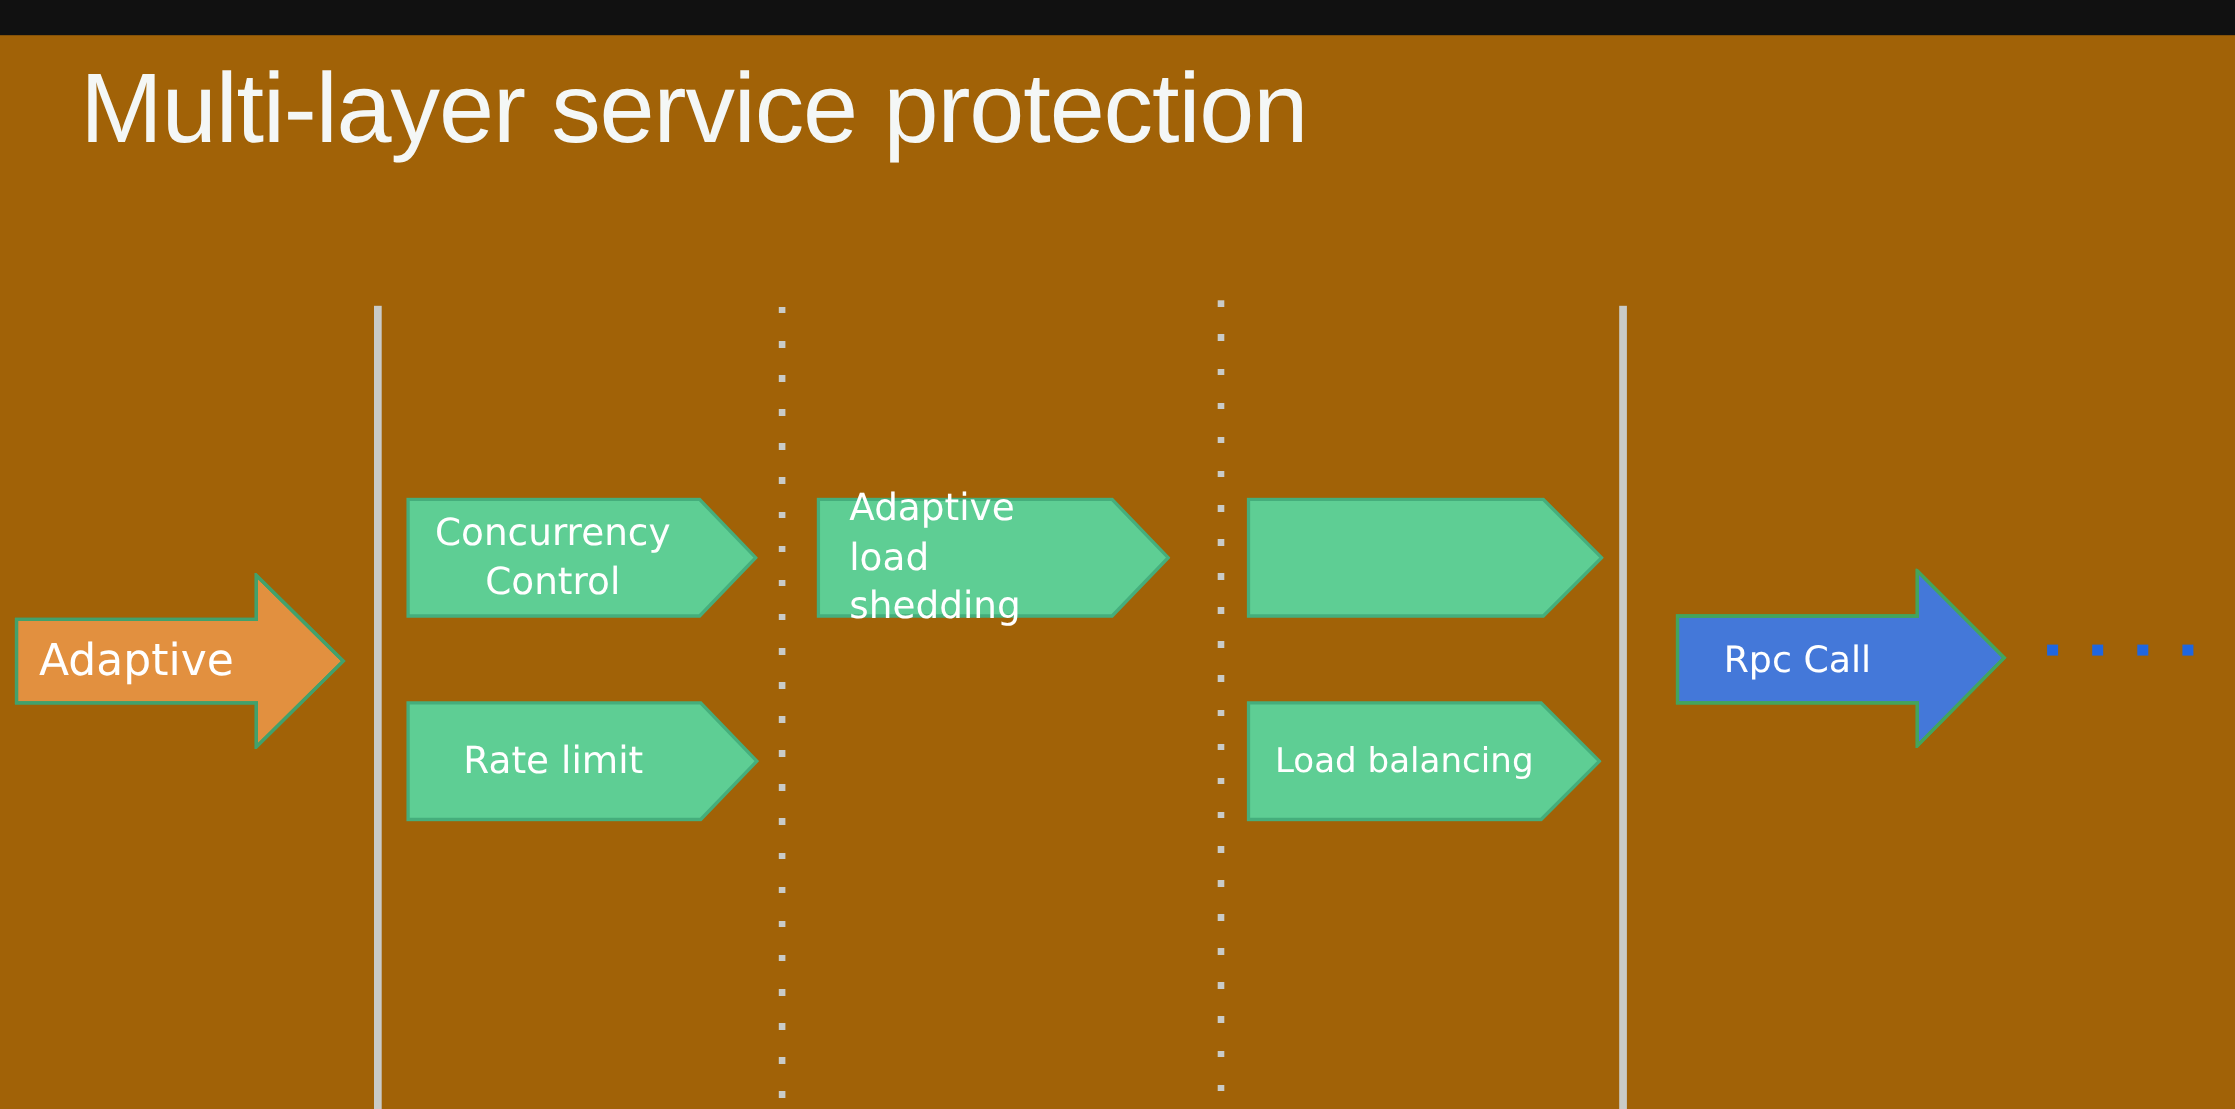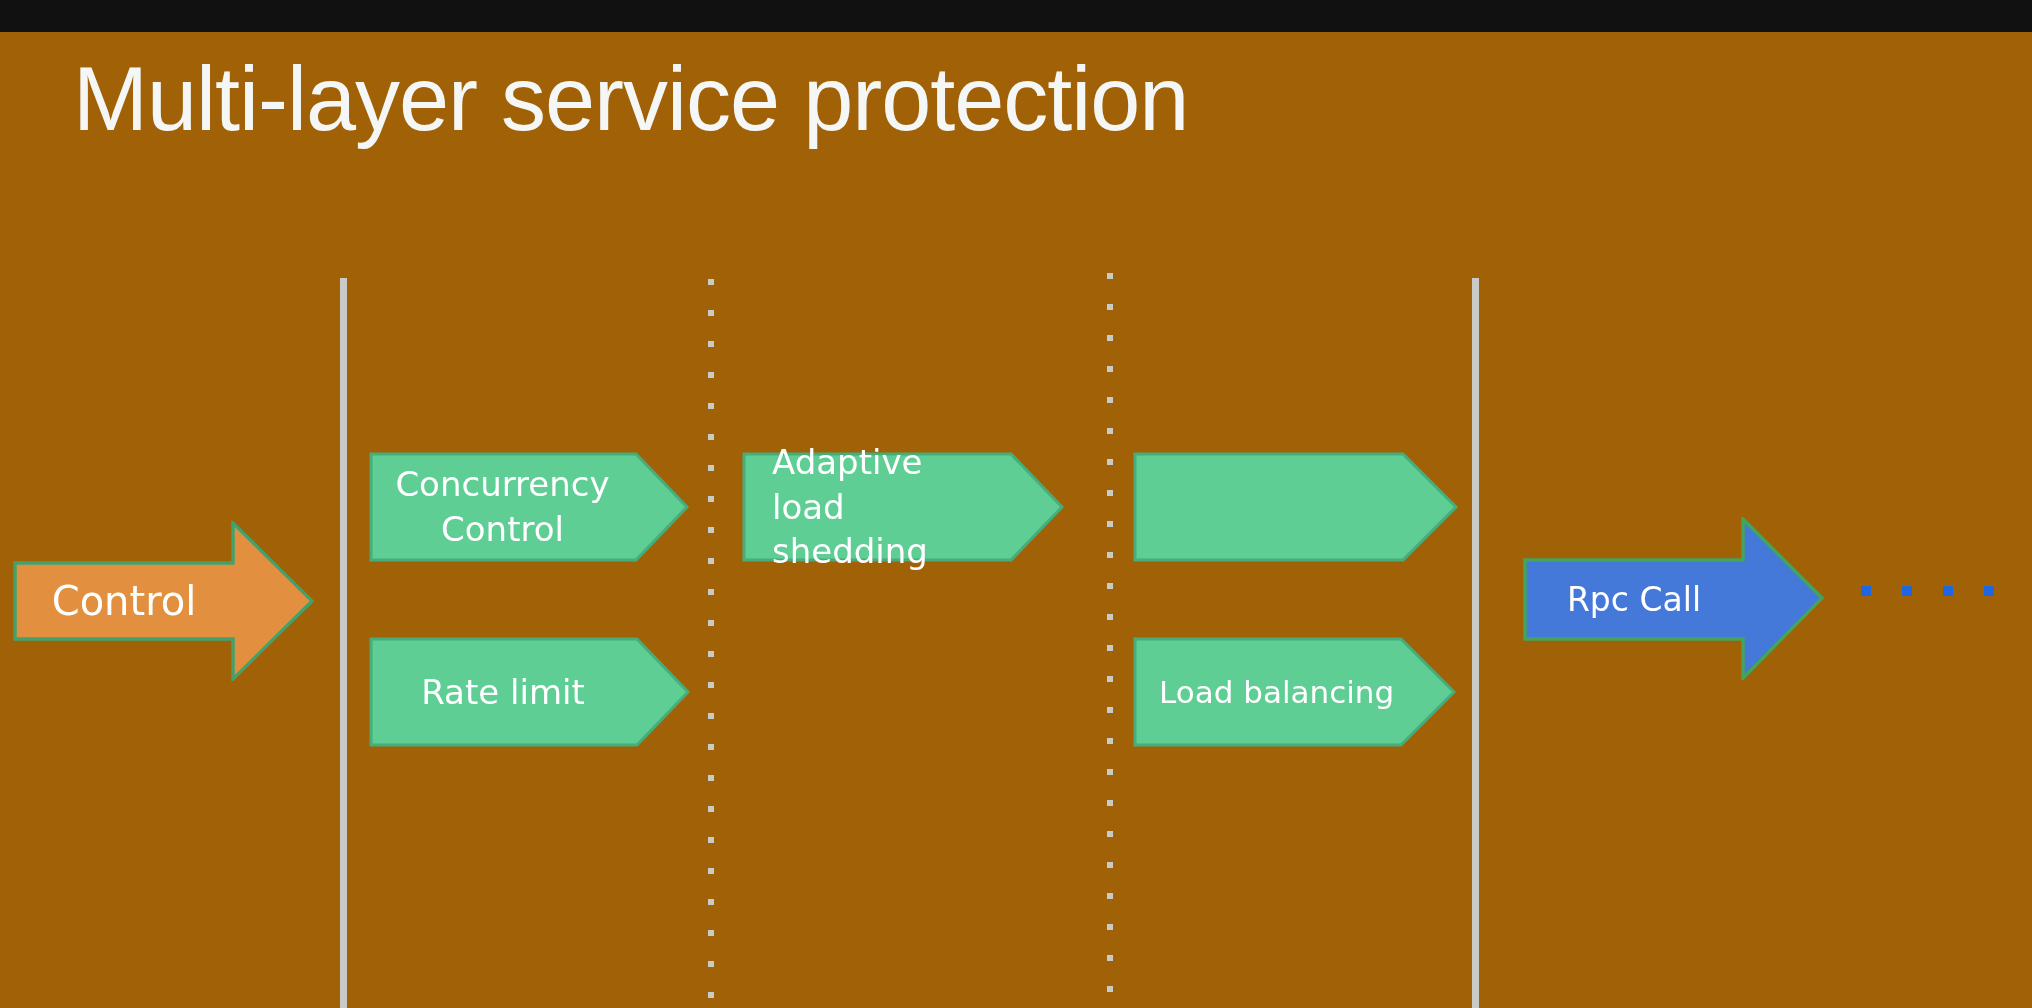--- a/index.html
+++ b/index.html
@@ -43,21 +43,21 @@
   <div class="vline-solid" style="left:340px;  top:246px; height:742px;"></div>
   <div class="vline-solid" style="left:1472px; top:246px; height:746px;"></div>
   <div class="vline-dotted" style="left:708px;  top:247px; height:720px;"></div>
   <div class="vline-dotted" style="left:1107px; top:241px; height:726px;"></div>
 
   <div class="arrow-wrap" style="left:13px; top:489px; width:302px; height:160px;">
     <svg width="302" height="160" viewBox="0 0 302 160">
       <polygon points="2,42 220,42 220,2 299,80 220,158 220,118 2,118" stroke-width="3" stroke="#42A16C" fill="#E2903F"></polygon>
       <polygon points="2,42 220,42 220,2 299,80 220,158 220,118 2,118" fill="none" stroke-width="3" stroke="#42A16C"></polygon>
     </svg>
-    <div class="arrow-label center" style="left:2px; top:42px; width:218px; height:76px; font-size:40px;">Control</div>
+    <div class="arrow-label center" style="left:2px; top:42px; width:218px; height:76px; font-size:40px;">Adaptive</div>
   </div>
 
   <div class="arrow-wrap" style="left:369px; top:420px; width:320px; height:110px;">
     <svg width="320" height="110" viewBox="0 0 320 110">
       <polygon points="2,2 267,2 318,55 267,108 2,108" stroke-width="3" stroke="#45AE7C" fill="#5ECE94"></polygon>
     </svg>
     <div class="arrow-label center" style="left:0; top:0; width:267px; height:110px; font-size:34px;">Concurrency Control</div>
   </div>
 
   <div class="arrow-wrap" style="left:742px; top:420px; width:322px; height:110px;">

